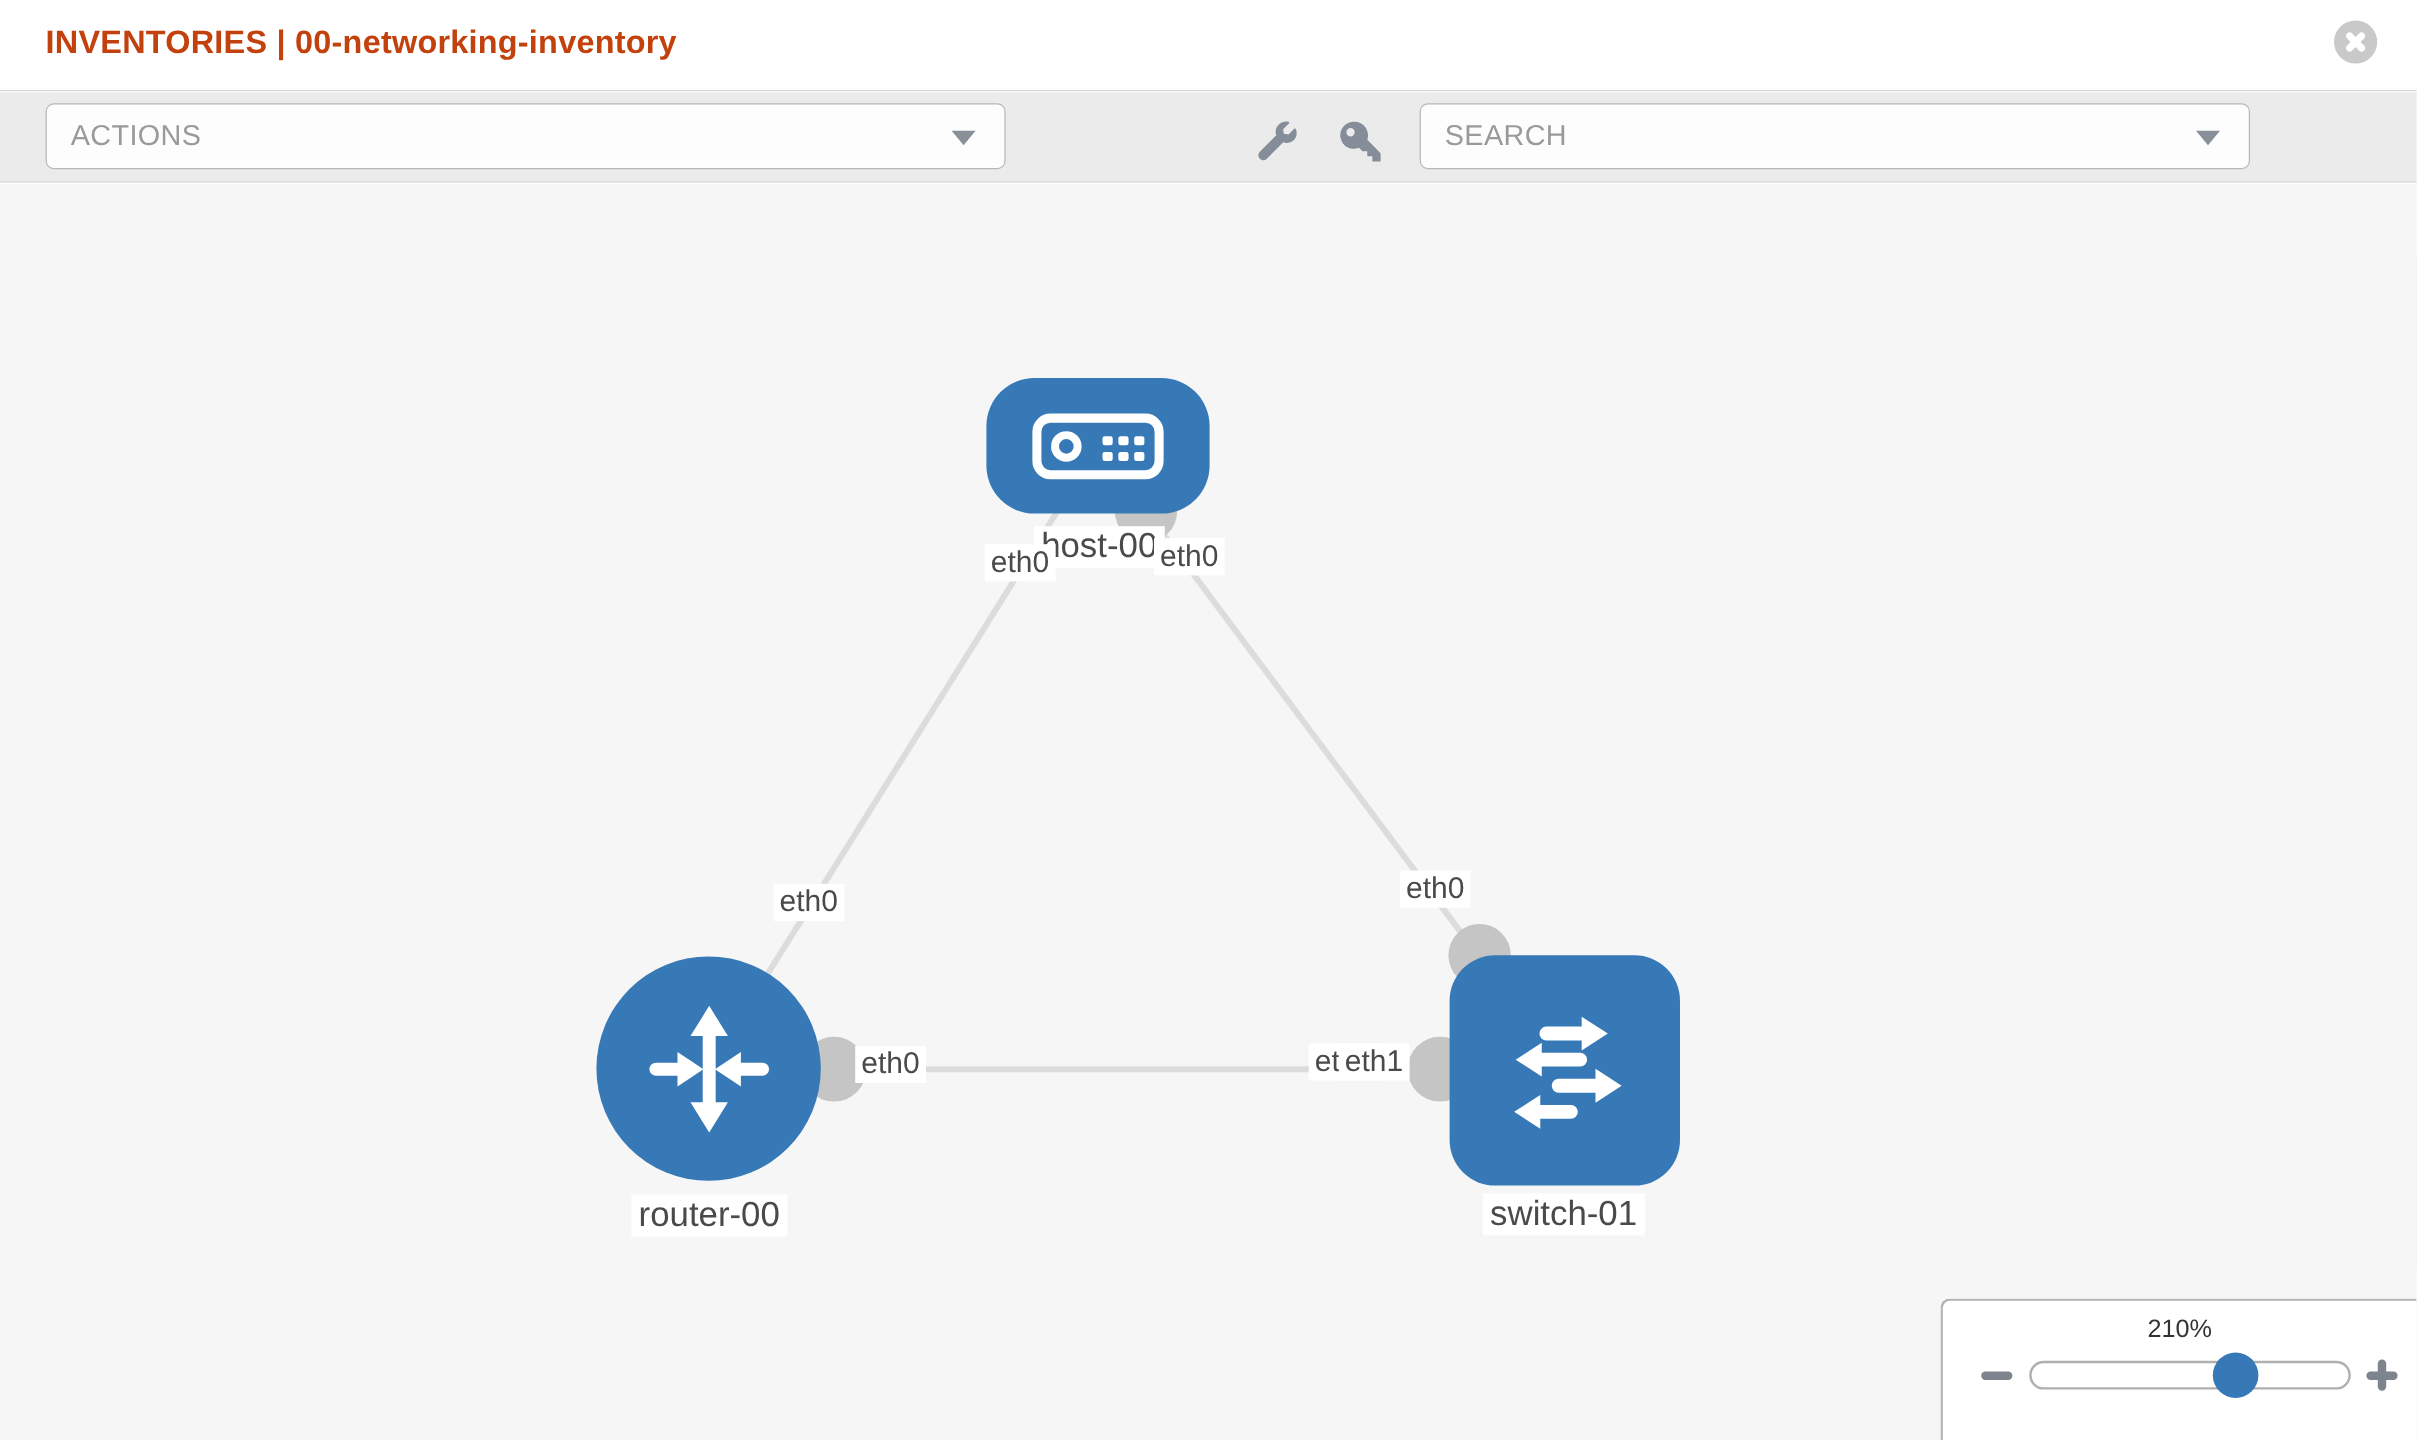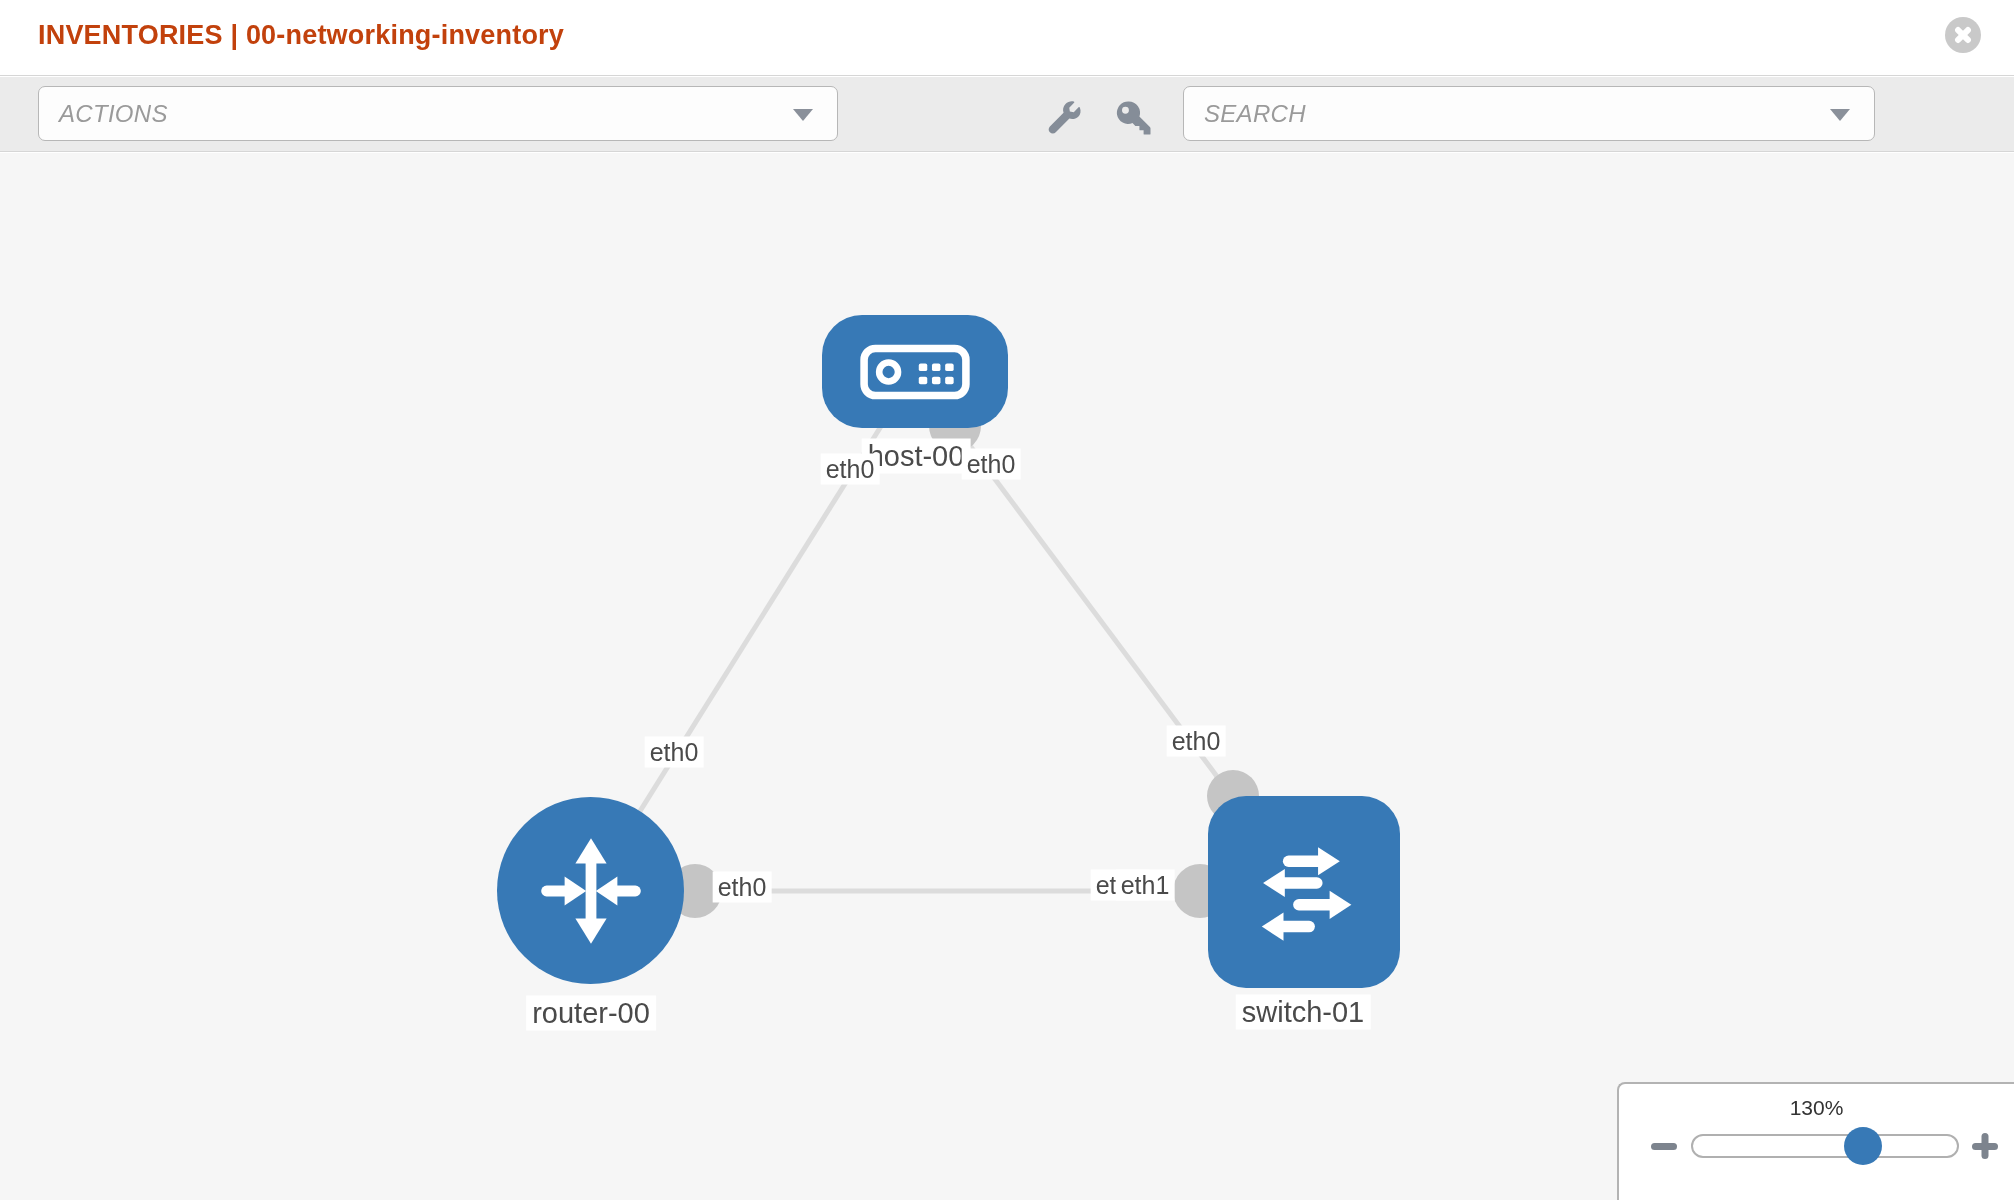--- a/index.html
+++ b/index.html
@@ -10,21 +10,21 @@
   .header { position:absolute; left:0; top:0; width:2014px; height:76px; background:#ffffff; border-bottom:1px solid #d6d6d6; }
   .title { position:absolute; left:38px; top:20px; font-size:27px; font-weight:bold; color:#c2410c; letter-spacing:0.2px; }
   .close-btn { position:absolute; left:1945px; top:17px; width:36px; height:36px; border-radius:50%; background:#c9c9c9; cursor:pointer; }
   .close-btn:before, .close-btn:after { content:""; position:absolute; left:8px; top:15px; width:20px; height:6px; border-radius:3px; background:#ffffff; }
   .close-btn:before { transform:rotate(45deg); }
   .close-btn:after  { transform:rotate(-45deg); }
 
   
   .toolbar { position:absolute; left:0; top:77px; width:2014px; height:75px; background:#ebebeb; border-bottom:1px solid #d6d6d6; }
   .select-box { position:absolute; height:55px; background:#fdfdfd; border:1px solid #b7b7b7; border-radius:7px; display:flex; align-items:center; padding:0 20px; cursor:pointer; }
-  .select-box .ph { font-size:24px; color:#9a9a9a; letter-spacing:0.3px;font-style:italic; }
+  .select-box .ph { font-size:24px; color:#9a9a9a; letter-spacing:0.3px; }
   .caret { position:absolute; right:24px; top:50%; margin-top:-5px; width:0; height:0; border-left:10px solid transparent; border-right:10px solid transparent; border-top:12px solid #8a909a; }
   .actions-box { left:38px; top:9px; width:800px; }
   .search-box  { left:1183px; top:9px; width:692px; }
   .tool-icon { position:absolute; top:23px; width:36px; height:36px; cursor:pointer; }
   .tool-icon svg { width:36px; height:36px; fill:#858d98; }
   .wrench { left:1046px; }
   .key    { left:1116px; }
 
   
   .canvas { position:absolute; left:0; top:153px; width:2014px; height:1047px; background:#f6f6f6; overflow:hidden; }
@@ -168,21 +168,21 @@
 
     <div class="chip if-label if-host-left">eth0</div>
     <div class="chip if-label if-host-right">eth0</div>
     <div class="chip if-label if-mid-left">eth0</div>
     <div class="chip if-label if-mid-right">eth0</div>
     <div class="chip if-label if-router-side">eth0</div>
     <div class="chip if-label if-switch-hidden">eth0</div>
     <div class="chip if-label if-switch-side">eth1</div>
 
     <div class="zoom-panel">
-      <div class="zoom-level">130%</div>
+      <div class="zoom-level">210%</div>
       <div class="zoom-minus">
         <svg viewBox="0 0 32 32">
             <rect x="3" y="13" width="26" height="7" rx="3.5"></rect>
           </svg>
       </div>
       <div class="zoom-track">
         <div class="zoom-handle"></div>
       </div>
       <div class="zoom-plus">
         <svg viewBox="0 0 32 32">

